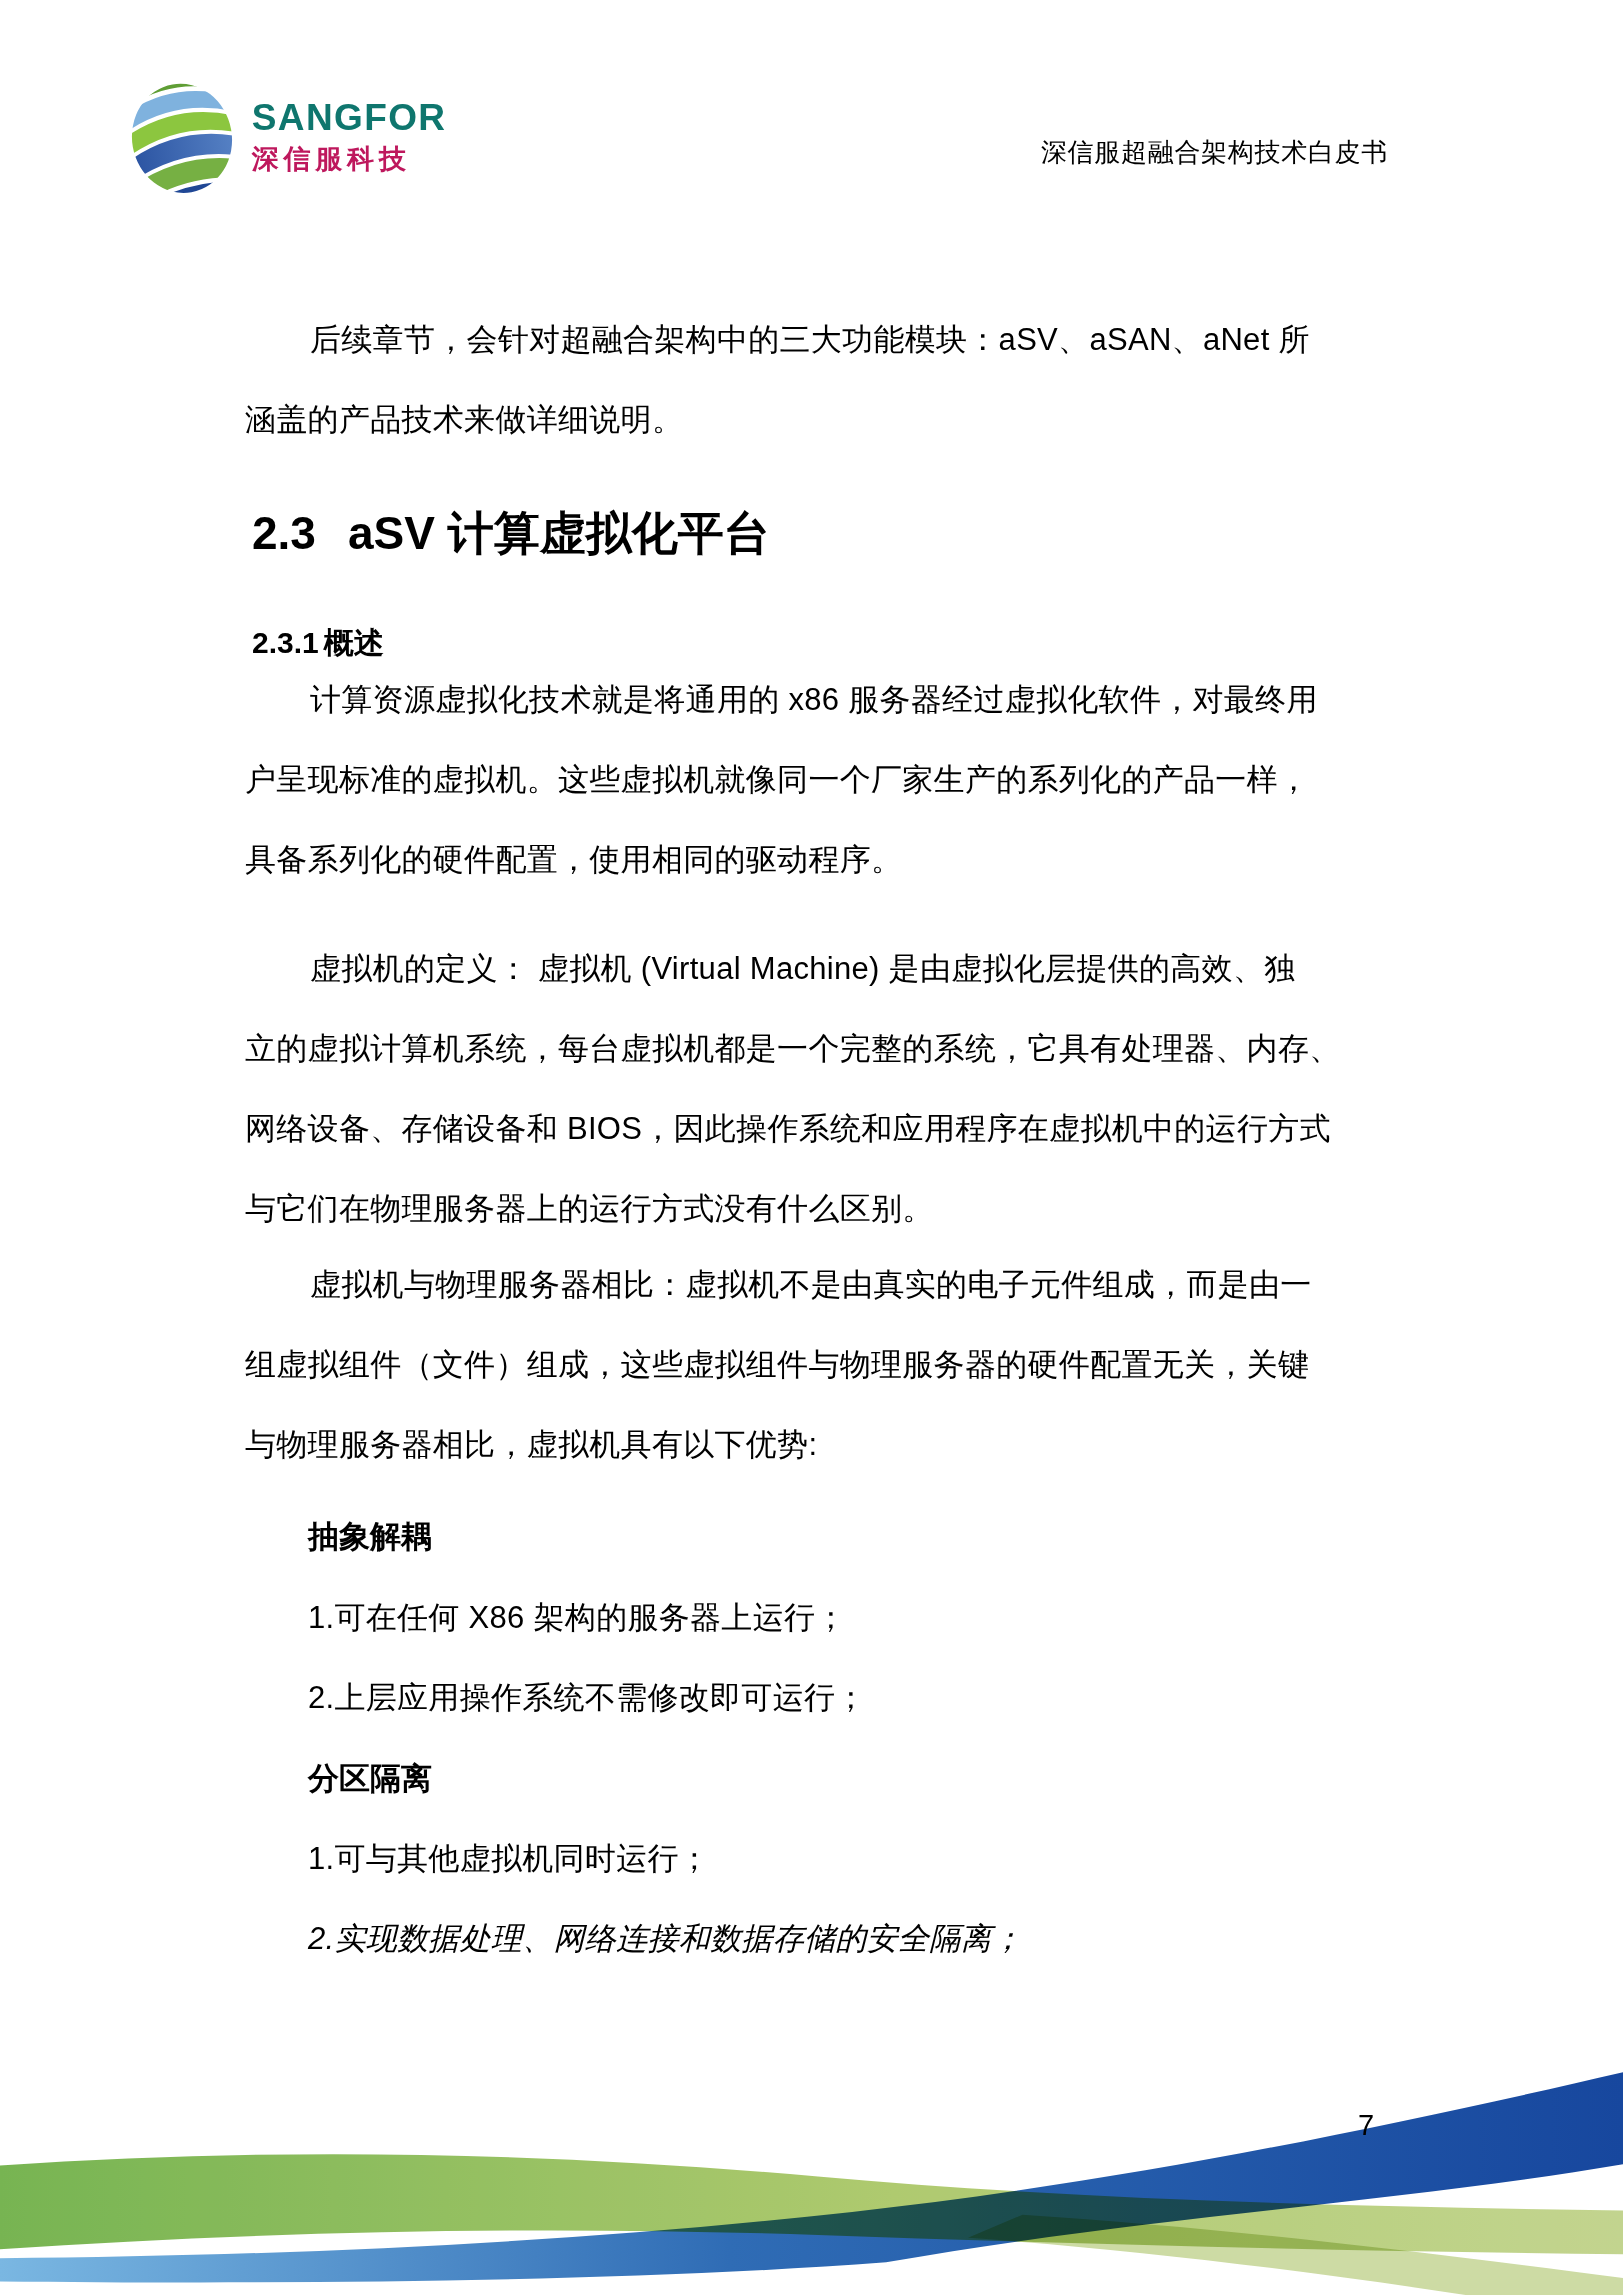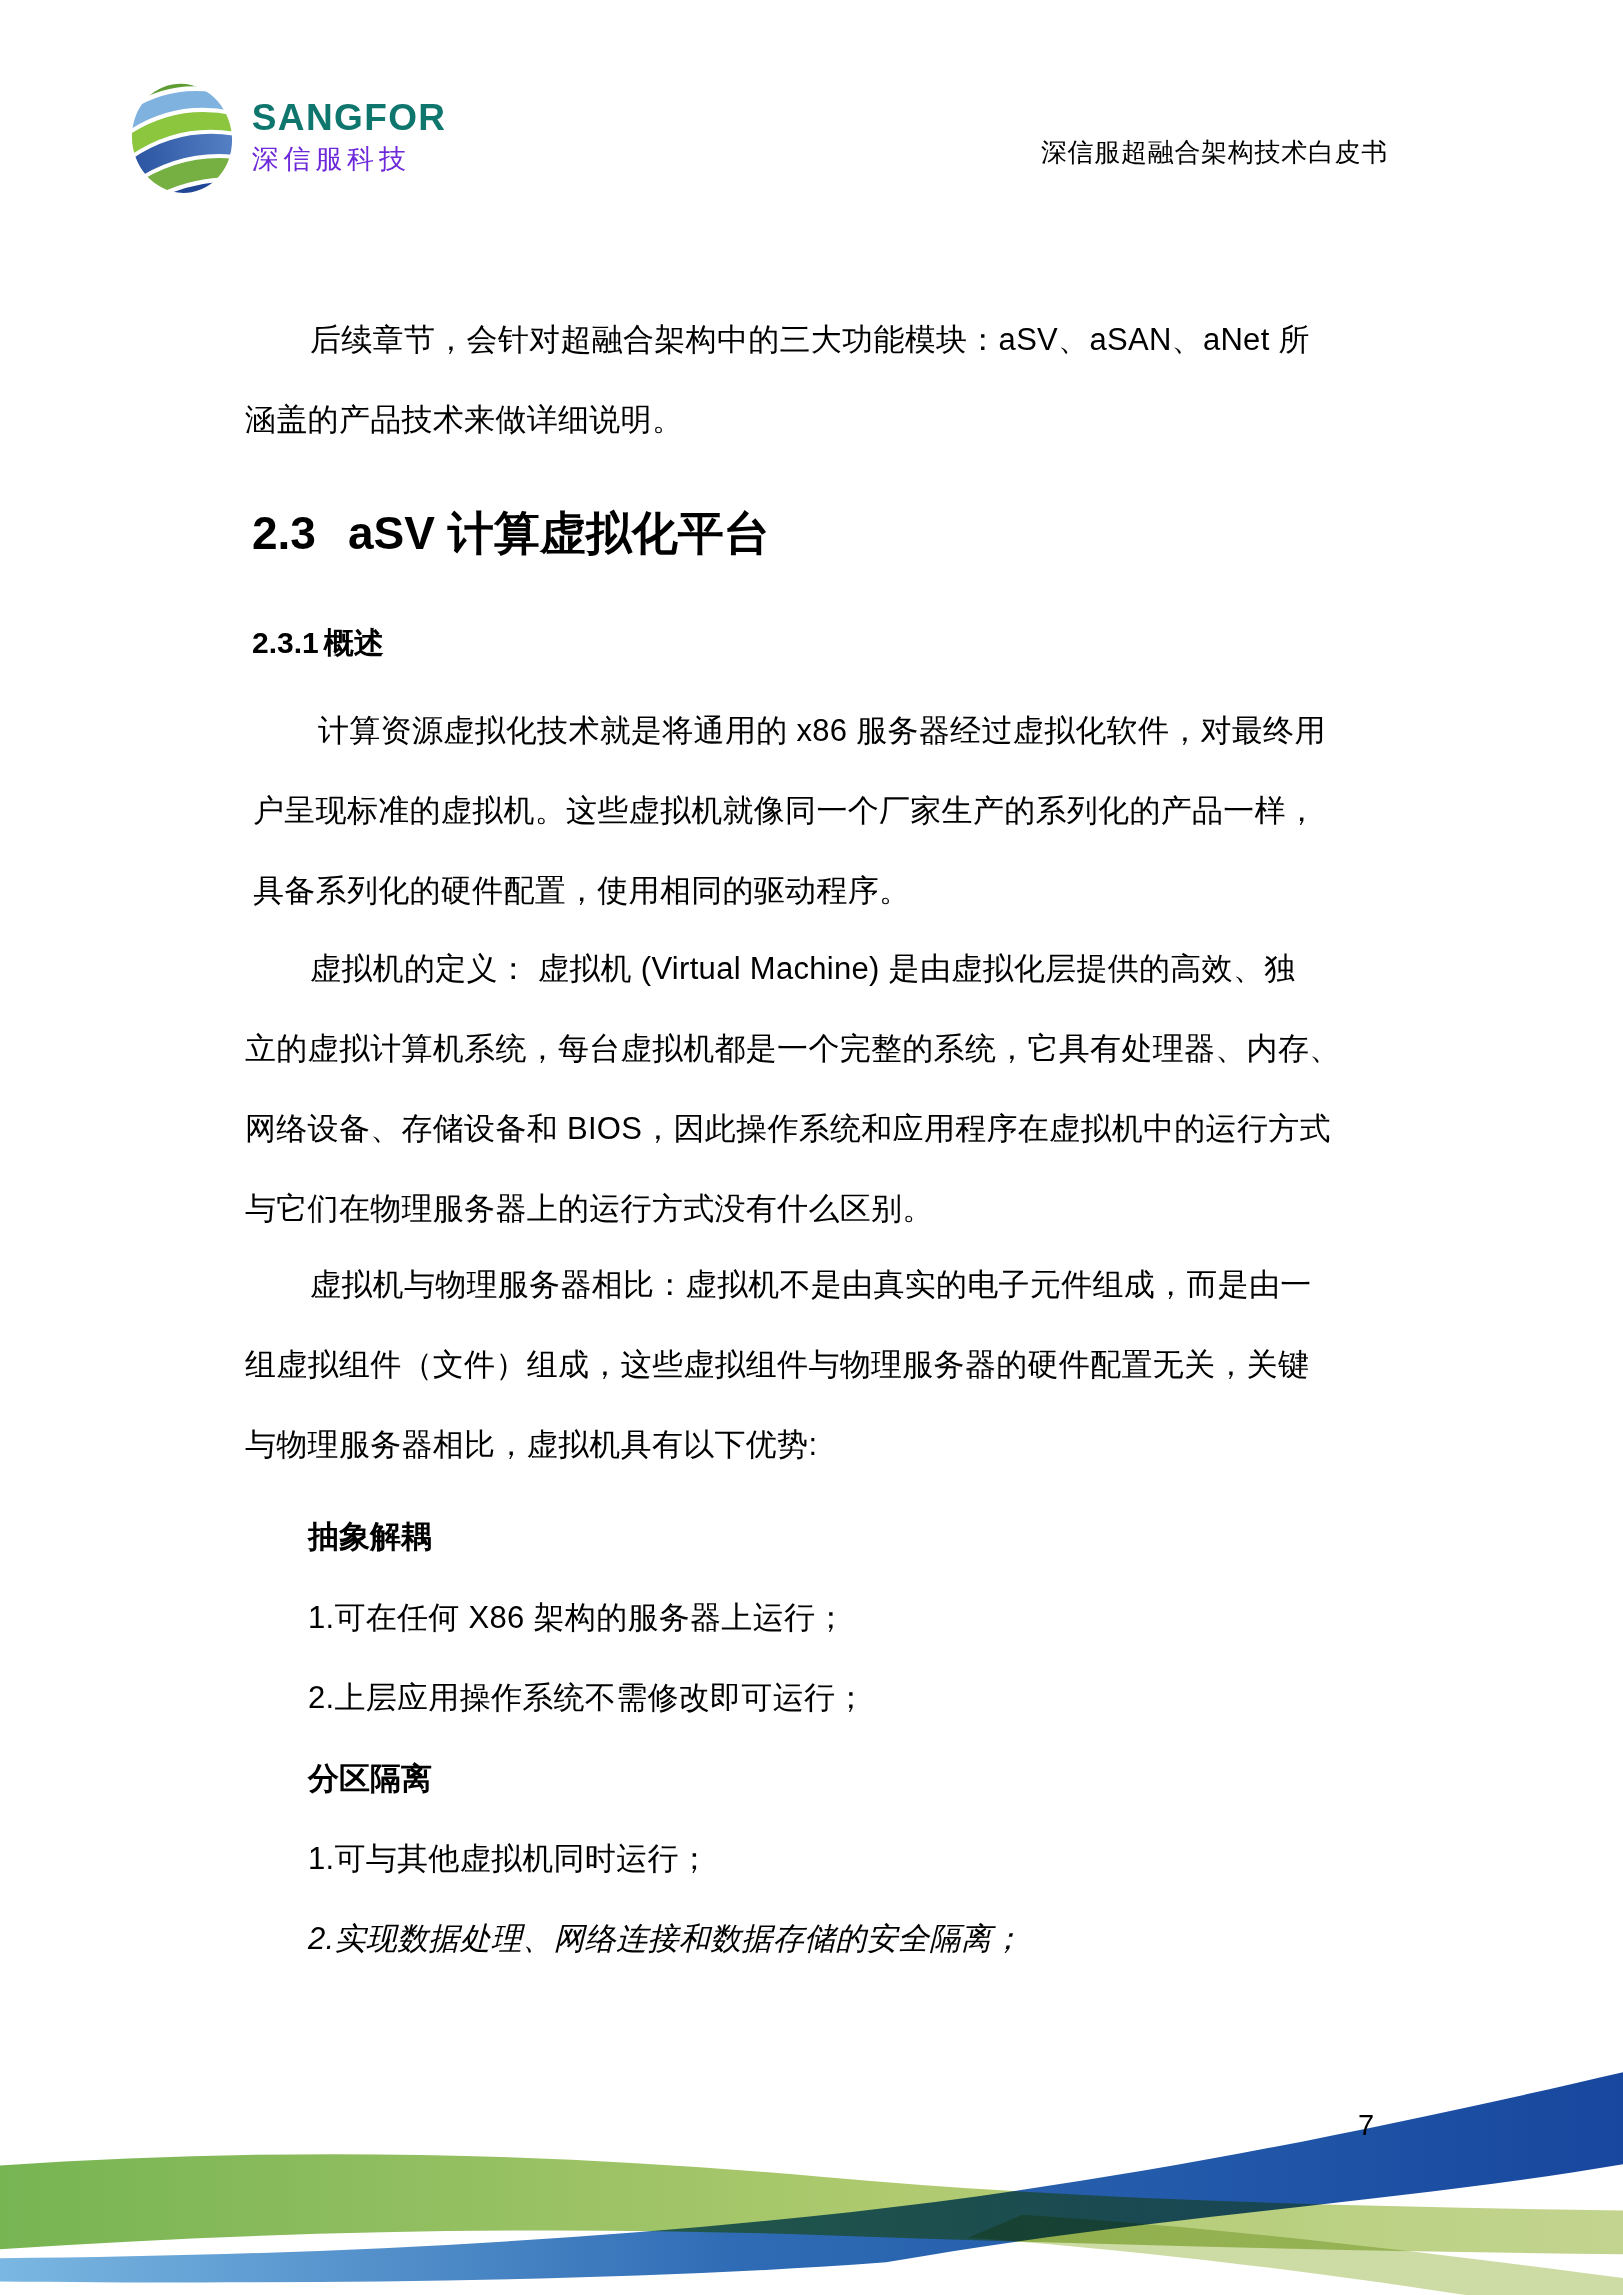--- a/index.html
+++ b/index.html
@@ -11,21 +11,21 @@
     overflow:hidden;
     font-family:"Liberation Sans","DejaVu Sans",sans-serif;
     color:#000;
   }
 
   
   .logo{position:absolute;left:130px;top:80px;display:flex;align-items:flex-start;}
   .logo-globe{width:104px;height:116px;}
   .logo-text{margin-left:17.7px;margin-top:19px;}
   .brand-name{font-size:37px;font-weight:700;letter-spacing:1.4px;color:#0f766e;line-height:1;}
-  .brand-sub{font-size:27px;font-weight:400;letter-spacing:4.8px;color:#6d28d9;margin-top:9.5px;line-height:1;}
+  .brand-sub{font-size:27px;font-weight:700;letter-spacing:4.8px;color:#be185d;margin-top:9.5px;line-height:1;}
   .doc-title{
     position:absolute;top:135px;right:235px;
     font-size:26px;color:#000;letter-spacing:0.7px;white-space:nowrap;
   }
 
   
   .col{position:absolute;left:245px;width:1140px;}
   .para{
     font-size:31px;line-height:80px;white-space:pre-line;
     text-align:left;letter-spacing:0.3px;
@@ -96,21 +96,21 @@
 涵盖的产品技术来做详细说明。</div>
 
   <div class="h1">
     <span class="h-num">2.3</span><span>aSV 计算虚拟化平台</span>
   </div>
 
   <div class="h2">
     <span class="h-num">2.3.1</span><span>概述</span>
   </div>
 
-  <div class="col para indent" style="top:691px;margin-left:8px;">计算资源虚拟化技术就是将通用的 x86 服务器经过虚拟化软件，对最终用
+  <div class="col para indent" style="top:660px;">计算资源虚拟化技术就是将通用的 x86 服务器经过虚拟化软件，对最终用
 户呈现标准的虚拟机。这些虚拟机就像同一个厂家生产的系列化的产品一样，
 具备系列化的硬件配置，使用相同的驱动程序。</div>
 
   <div class="col para indent" style="top:929px;">虚拟机的定义： 虚拟机 (Virtual Machine) 是由虚拟化层提供的高效、独
 立的虚拟计算机系统，每台虚拟机都是一个完整的系统，它具有处理器、内存、
 网络设备、存储设备和 BIOS，因此操作系统和应用程序在虚拟机中的运行方式
 与它们在物理服务器上的运行方式没有什么区别。</div>
 
   <div class="col para indent" style="top:1245px;">虚拟机与物理服务器相比：虚拟机不是由真实的电子元件组成，而是由一
 组虚拟组件（文件）组成，这些虚拟组件与物理服务器的硬件配置无关，关键

